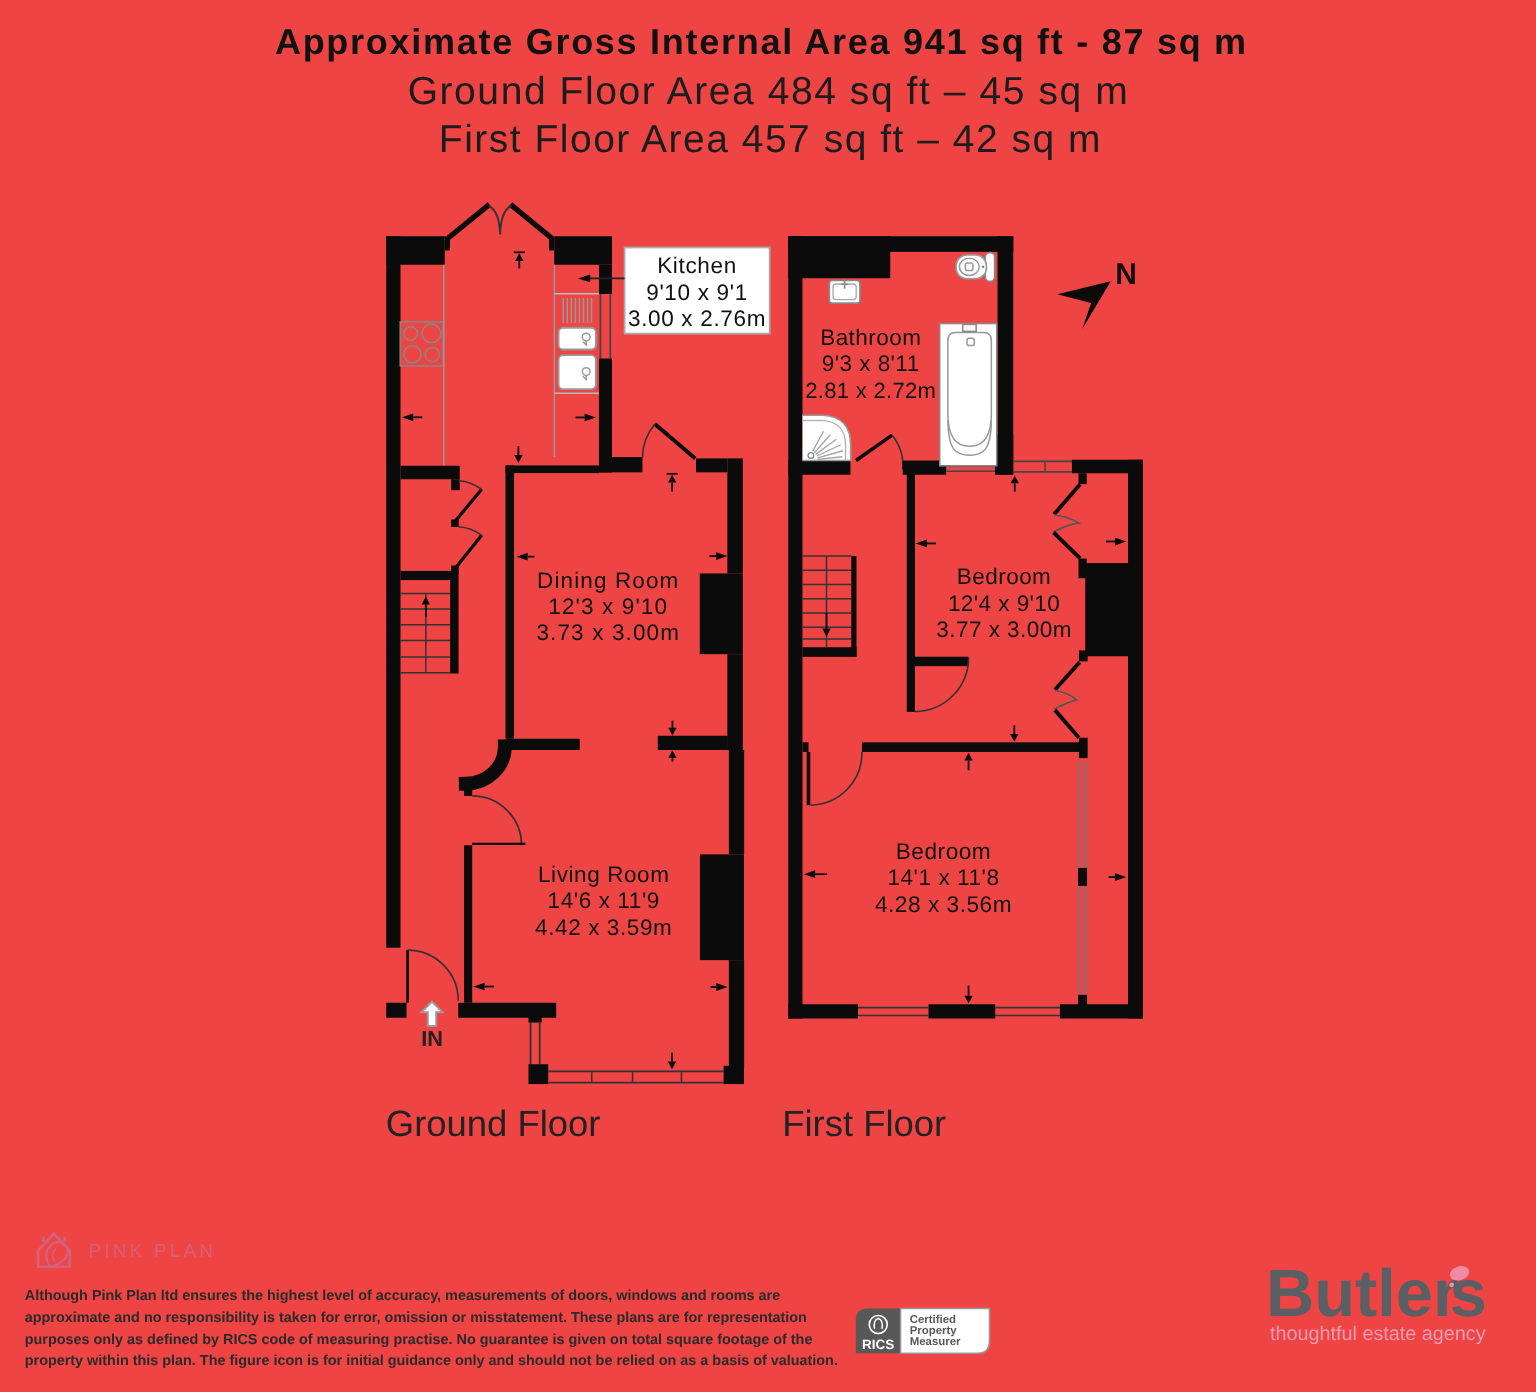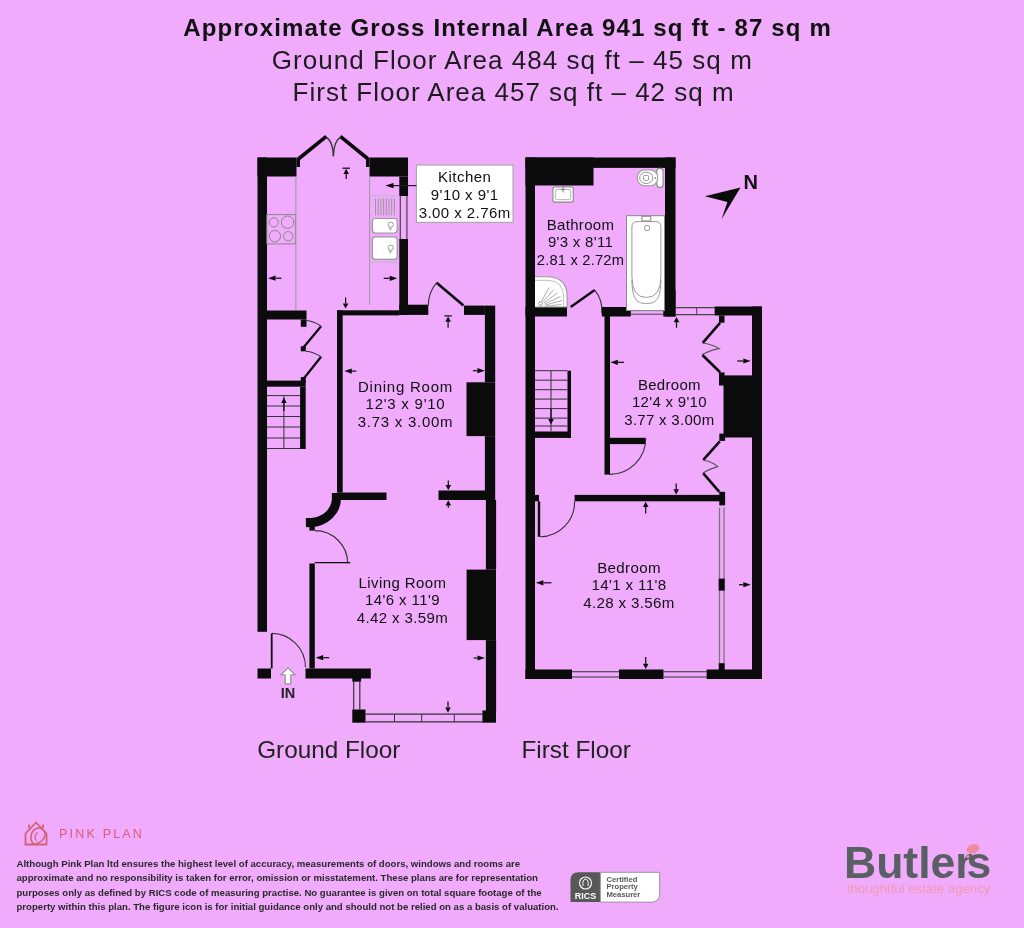--- a/index.html
+++ b/index.html
@@ -1,16 +1,16 @@
 <!DOCTYPE html>
 <html><head>
 <meta charset="utf-8">
 <style>
   html,body{margin:0;padding:0;background:#ffffff;}
-  .page{position:relative;width:1024px;height:928px;background:#f0abfc;overflow:hidden;
+  .page{position:relative;width:1024px;height:928px;background:#ef4444;overflow:hidden;
         font-family:"Liberation Sans", sans-serif;}
   svg text{font-family:"Liberation Sans", sans-serif;}
 </style>
 </head>
 <body>
 <div class="page">
 <svg width="1024" height="928" viewBox="0 0 1024 928">
 
 <g>
         <text x="507.6" y="36.2" font-size="24" letter-spacing="1.15" font-weight="bold" fill="#111" text-anchor="middle">Approximate Gross Internal Area 941 sq ft - 87 sq m</text>

